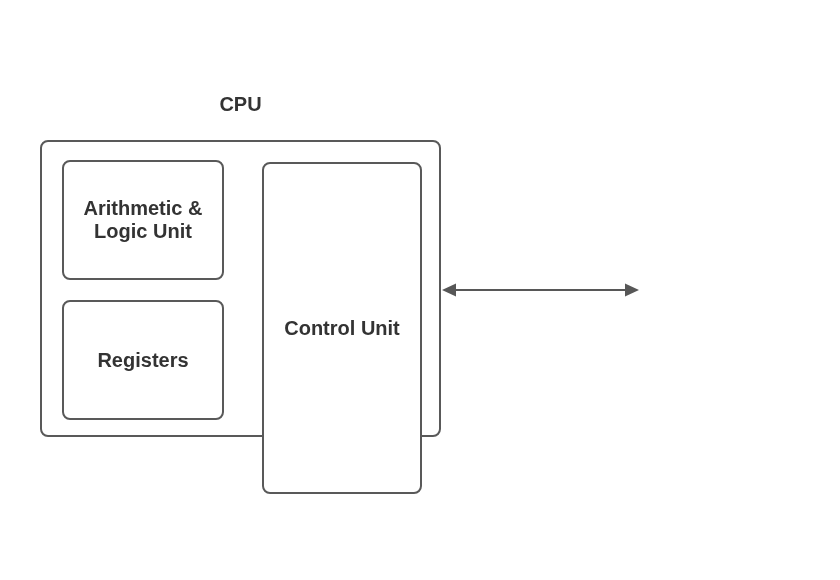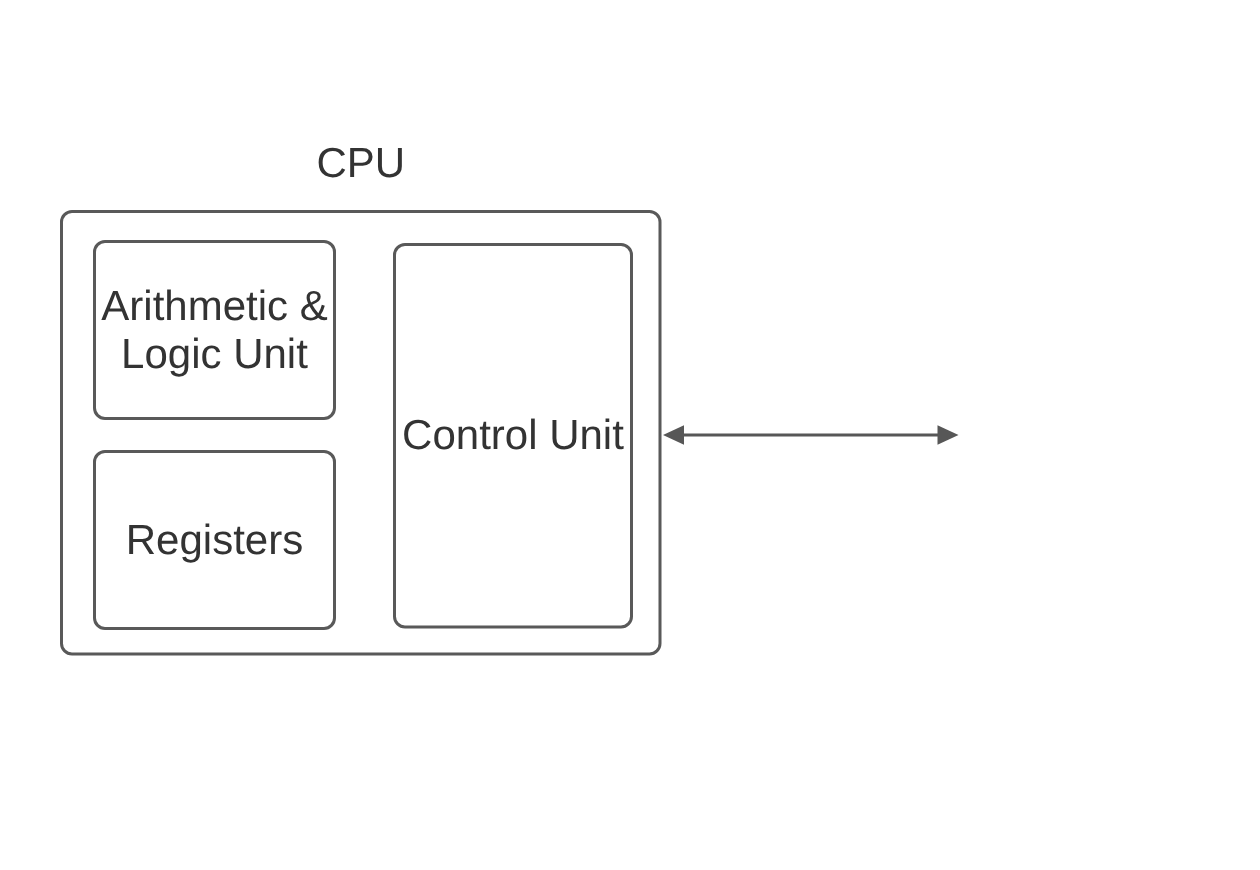--- a/index.html
+++ b/index.html
@@ -22,38 +22,38 @@
   .node {
     position: absolute;
     border: 2px solid var(--stroke);
     border-radius: 8px;
     background: var(--background);
     display: flex;
     align-items: center;
     justify-content: center;
   }
   .label {
-    font-weight: normal;
-    font-size: 28px;
+    font-weight: bold;
+    font-size: 20px;
     line-height: 1.15;
     color: var(--text);
     text-align: center;
     white-space: pre-line;
   }
   .cpu-title {
     position: absolute;
     left: 40px;
     top: 93px;
     width: 401px;
     text-align: center;
   }
   .cpu-box   { left: 40px;  top: 140px; width: 401px; height: 297px; }
   .alu-box   { left: 20px;  top: 18px;  width: 162px; height: 120px; }
   .reg-box   { left: 20px;  top: 158px; width: 162px; height: 120px; }
-  .cu-box    { left: 220px; top: 20px;  width: 160px; height: 257px; }
+  .cu-box    { left: 220px; top: 20px;  width: 160px; height: 332px; }
   .memory-box{ left: 640px; top: 40px;  width: 161px; height: 500px; background: var(--memory-fill); }
   .arrow-svg {
     position: absolute;
     left: 441px;
     top: 280px;
     width: 199px;
     height: 20px;
     color: var(--arrow);
     display: block;
   }

